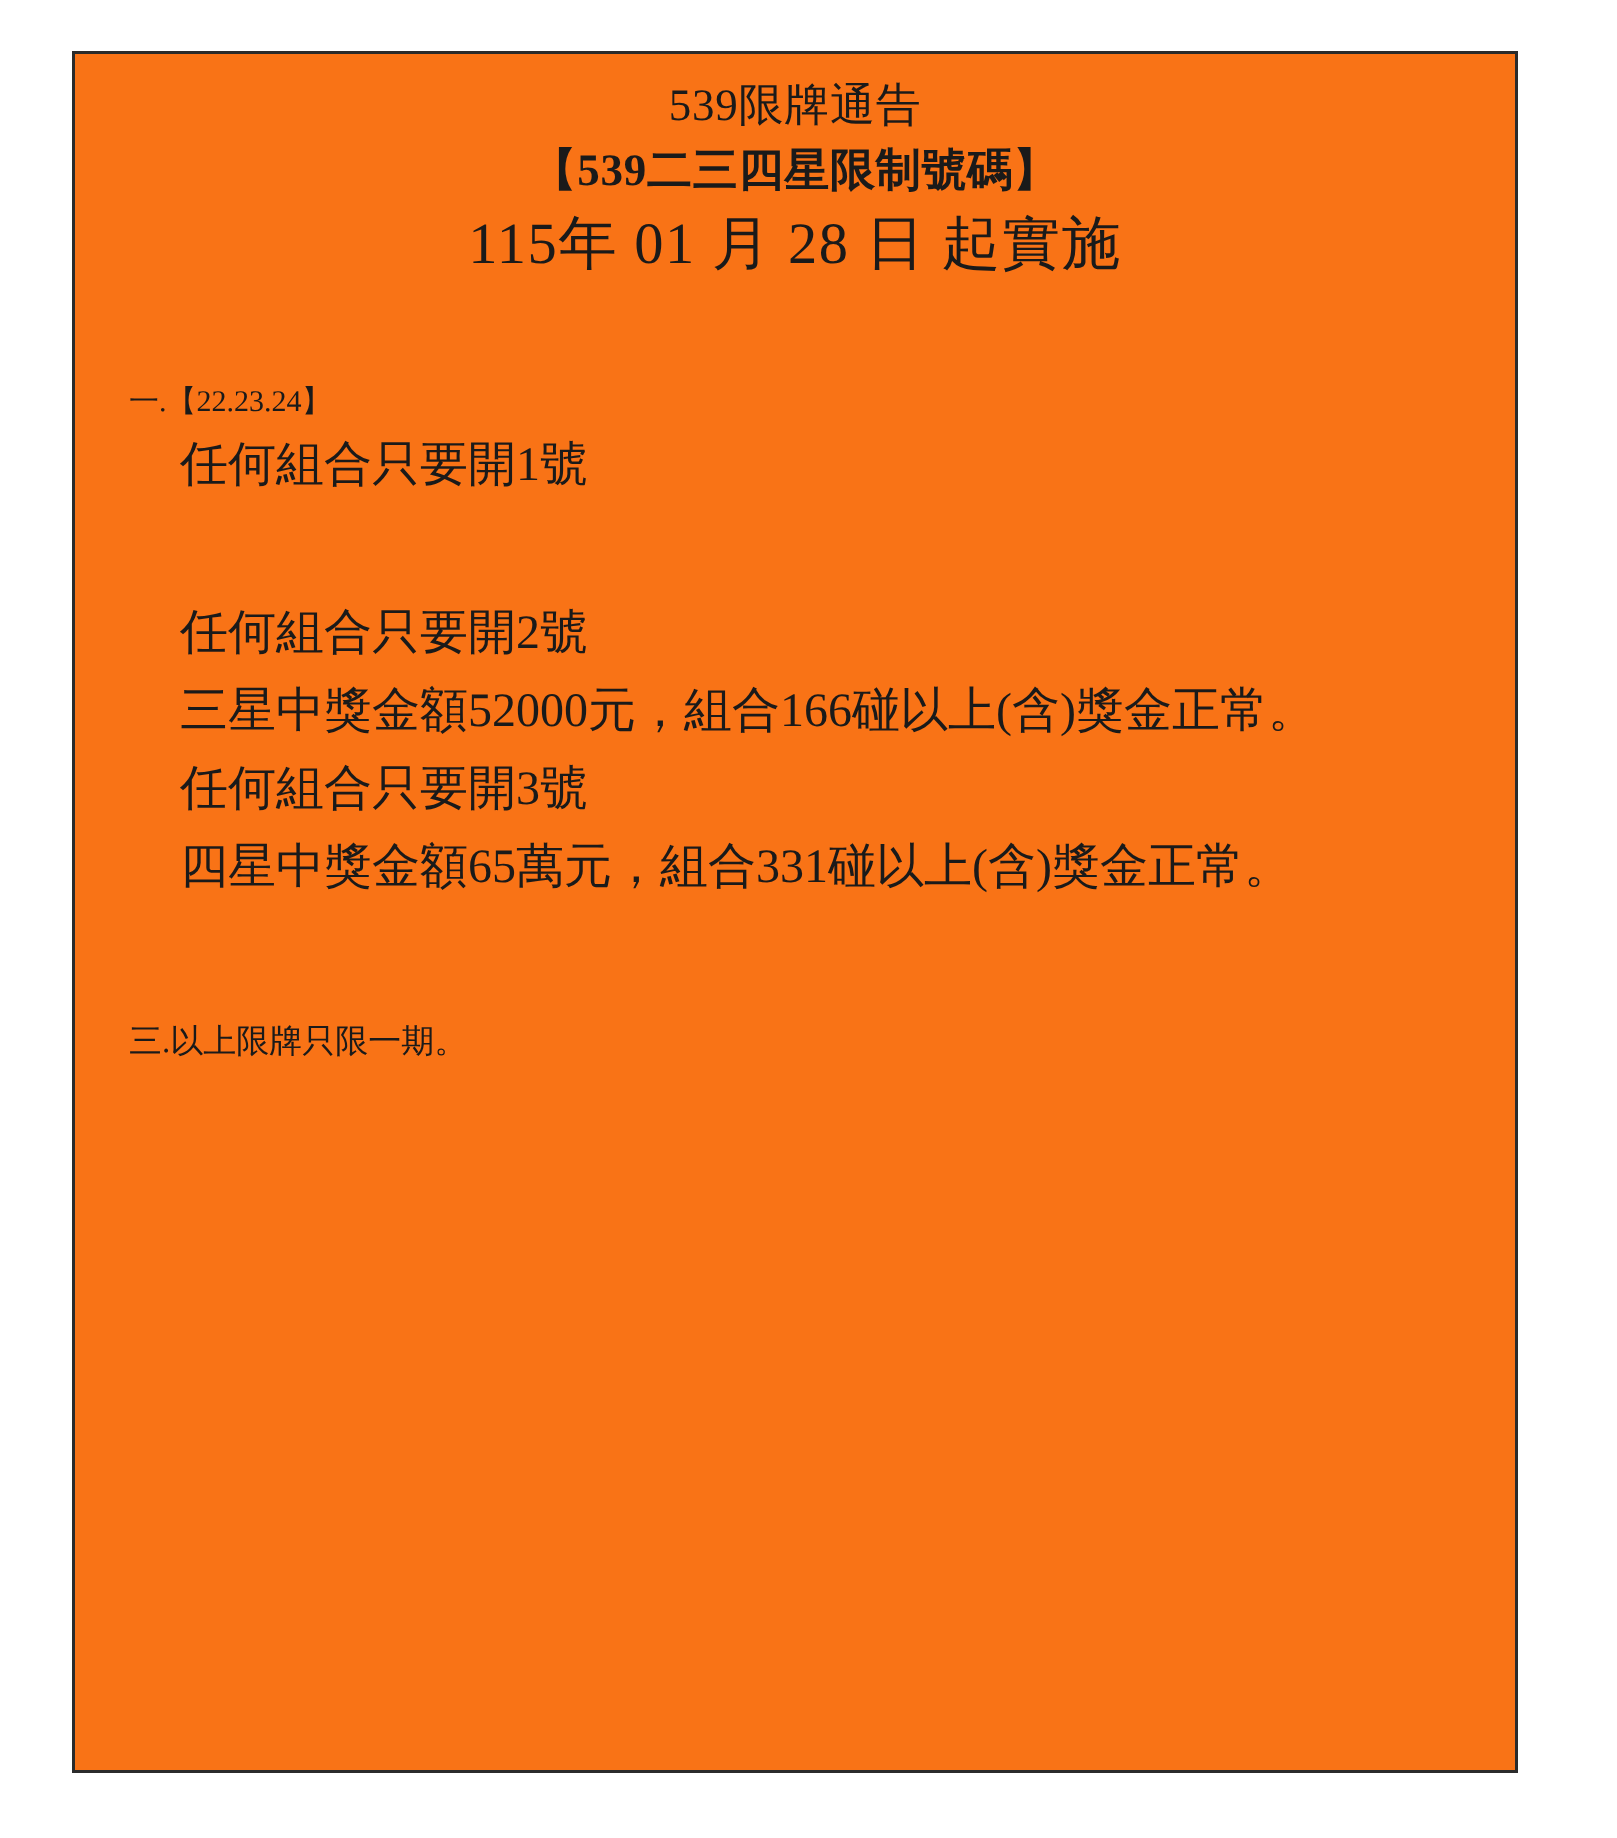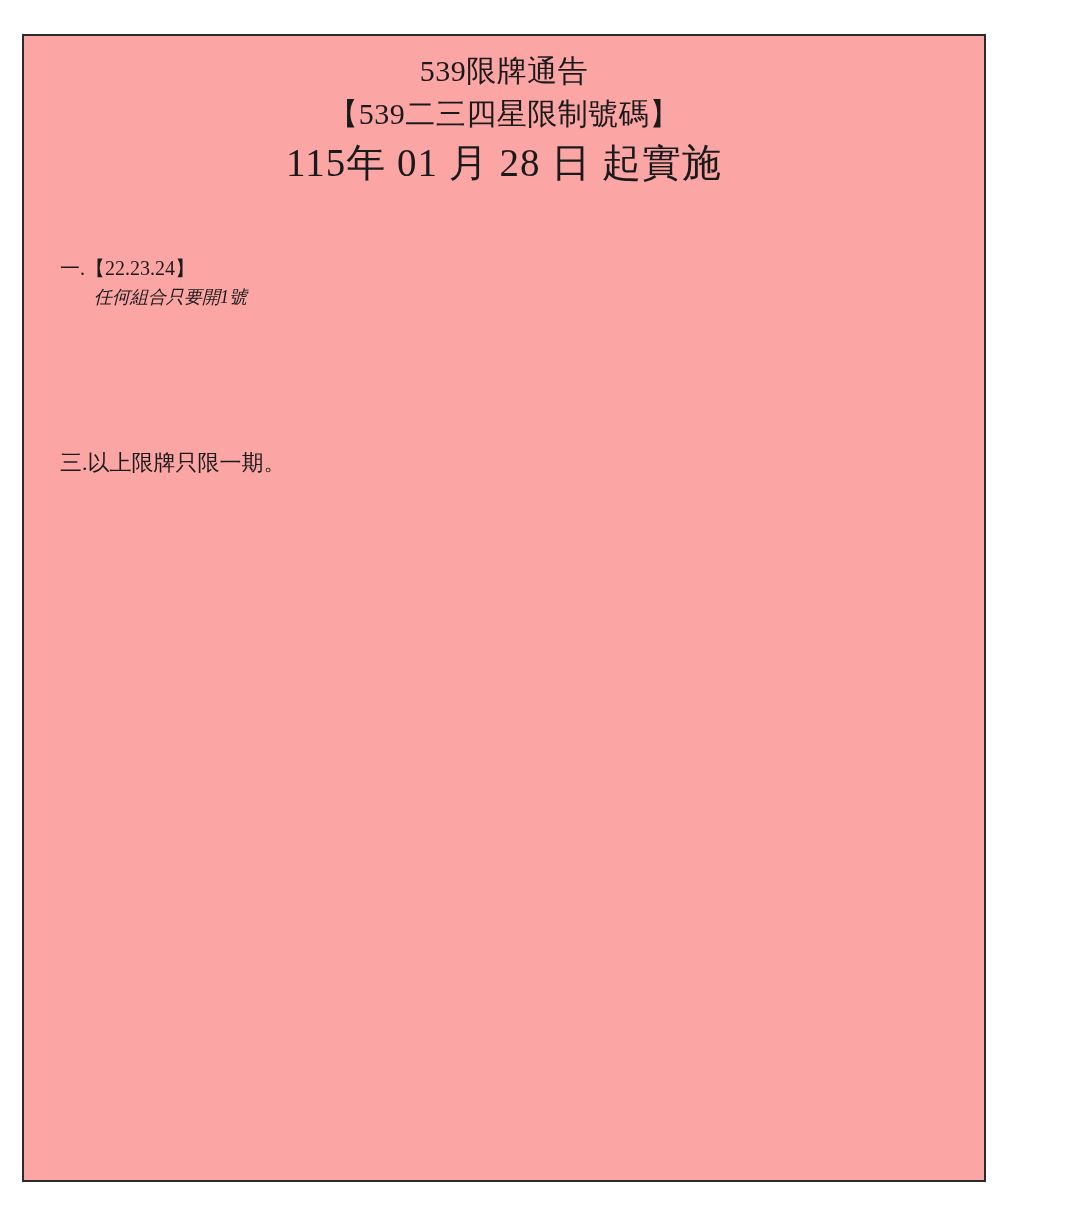--- a/index.html
+++ b/index.html
@@ -9,42 +9,43 @@
   }
   body {
     width: 1078px;
     height: 1225px;
     font-family: "Liberation Serif", "DejaVu Serif", serif;
     color: #1a1a1a;
     overflow: hidden;
   }
   .page {
     position: absolute;
-    left: 22px;
+    left: 48px;
     top: 34px;
     width: 964px;
     height: 1148px;
     border: 2px solid #2b2b2b;
     box-sizing: border-box;
-    background: #fca5a5;
+    background: #f97316;
   }
   .inner {
     padding: 14px 26px 0 26px;
   }
   .title-block {
     text-align: center;
     line-height: 1.42;
   }
   .title-line-1 {
     font-size: 30px;
     letter-spacing: 0.5px;
   }
   .title-line-2 {
     font-size: 30px;
     letter-spacing: 0.5px;
+    font-weight: bold;
   }
   .title-line-3 {
     font-size: 39px;
     letter-spacing: 1px;
   }
   .spacer-1 { height: 62px; }
   .spacer-2 { height: 60px; }
   .spacer-3 { height: 74px; }
 
   .section {
@@ -52,24 +53,23 @@
   }
   .section-head {
     font-size: 20px;
     line-height: 1.5;
     padding-left: 10px;
   }
   .section-body {
     padding-left: 44px;
   }
   .body-line {
-    font-size: 18px;
+    font-size: 32px;
     line-height: 1.63;
     white-space: nowrap;
-    font-style: italic;
   }
   .section-final {
     font-size: 22px;
     line-height: 1.5;
     padding-left: 10px;
   }
 </style>
 </head>
 <body>
 
@@ -87,20 +87,26 @@
     <div class="section">
       <div class="section-head">一.【22.23.24】</div>
       <div class="section-body">
         <div class="body-line">任何組合只要開1號</div>
       </div>
     </div>
 
     <div class="spacer-2"></div>
 
     <div class="section">
+      <div class="section-body">
+        <div class="body-line">任何組合只要開2號</div>
+        <div class="body-line">三星中獎金額52000元，組合166碰以上(含)獎金正常。</div>
+        <div class="body-line">任何組合只要開3號</div>
+        <div class="body-line">四星中獎金額65萬元，組合331碰以上(含)獎金正常。</div>
+      </div>
     </div>
 
     <div class="spacer-3"></div>
 
     <div class="section-final">三.以上限牌只限一期。</div>
 
   </div>
 </div>
 
 </body></html>

